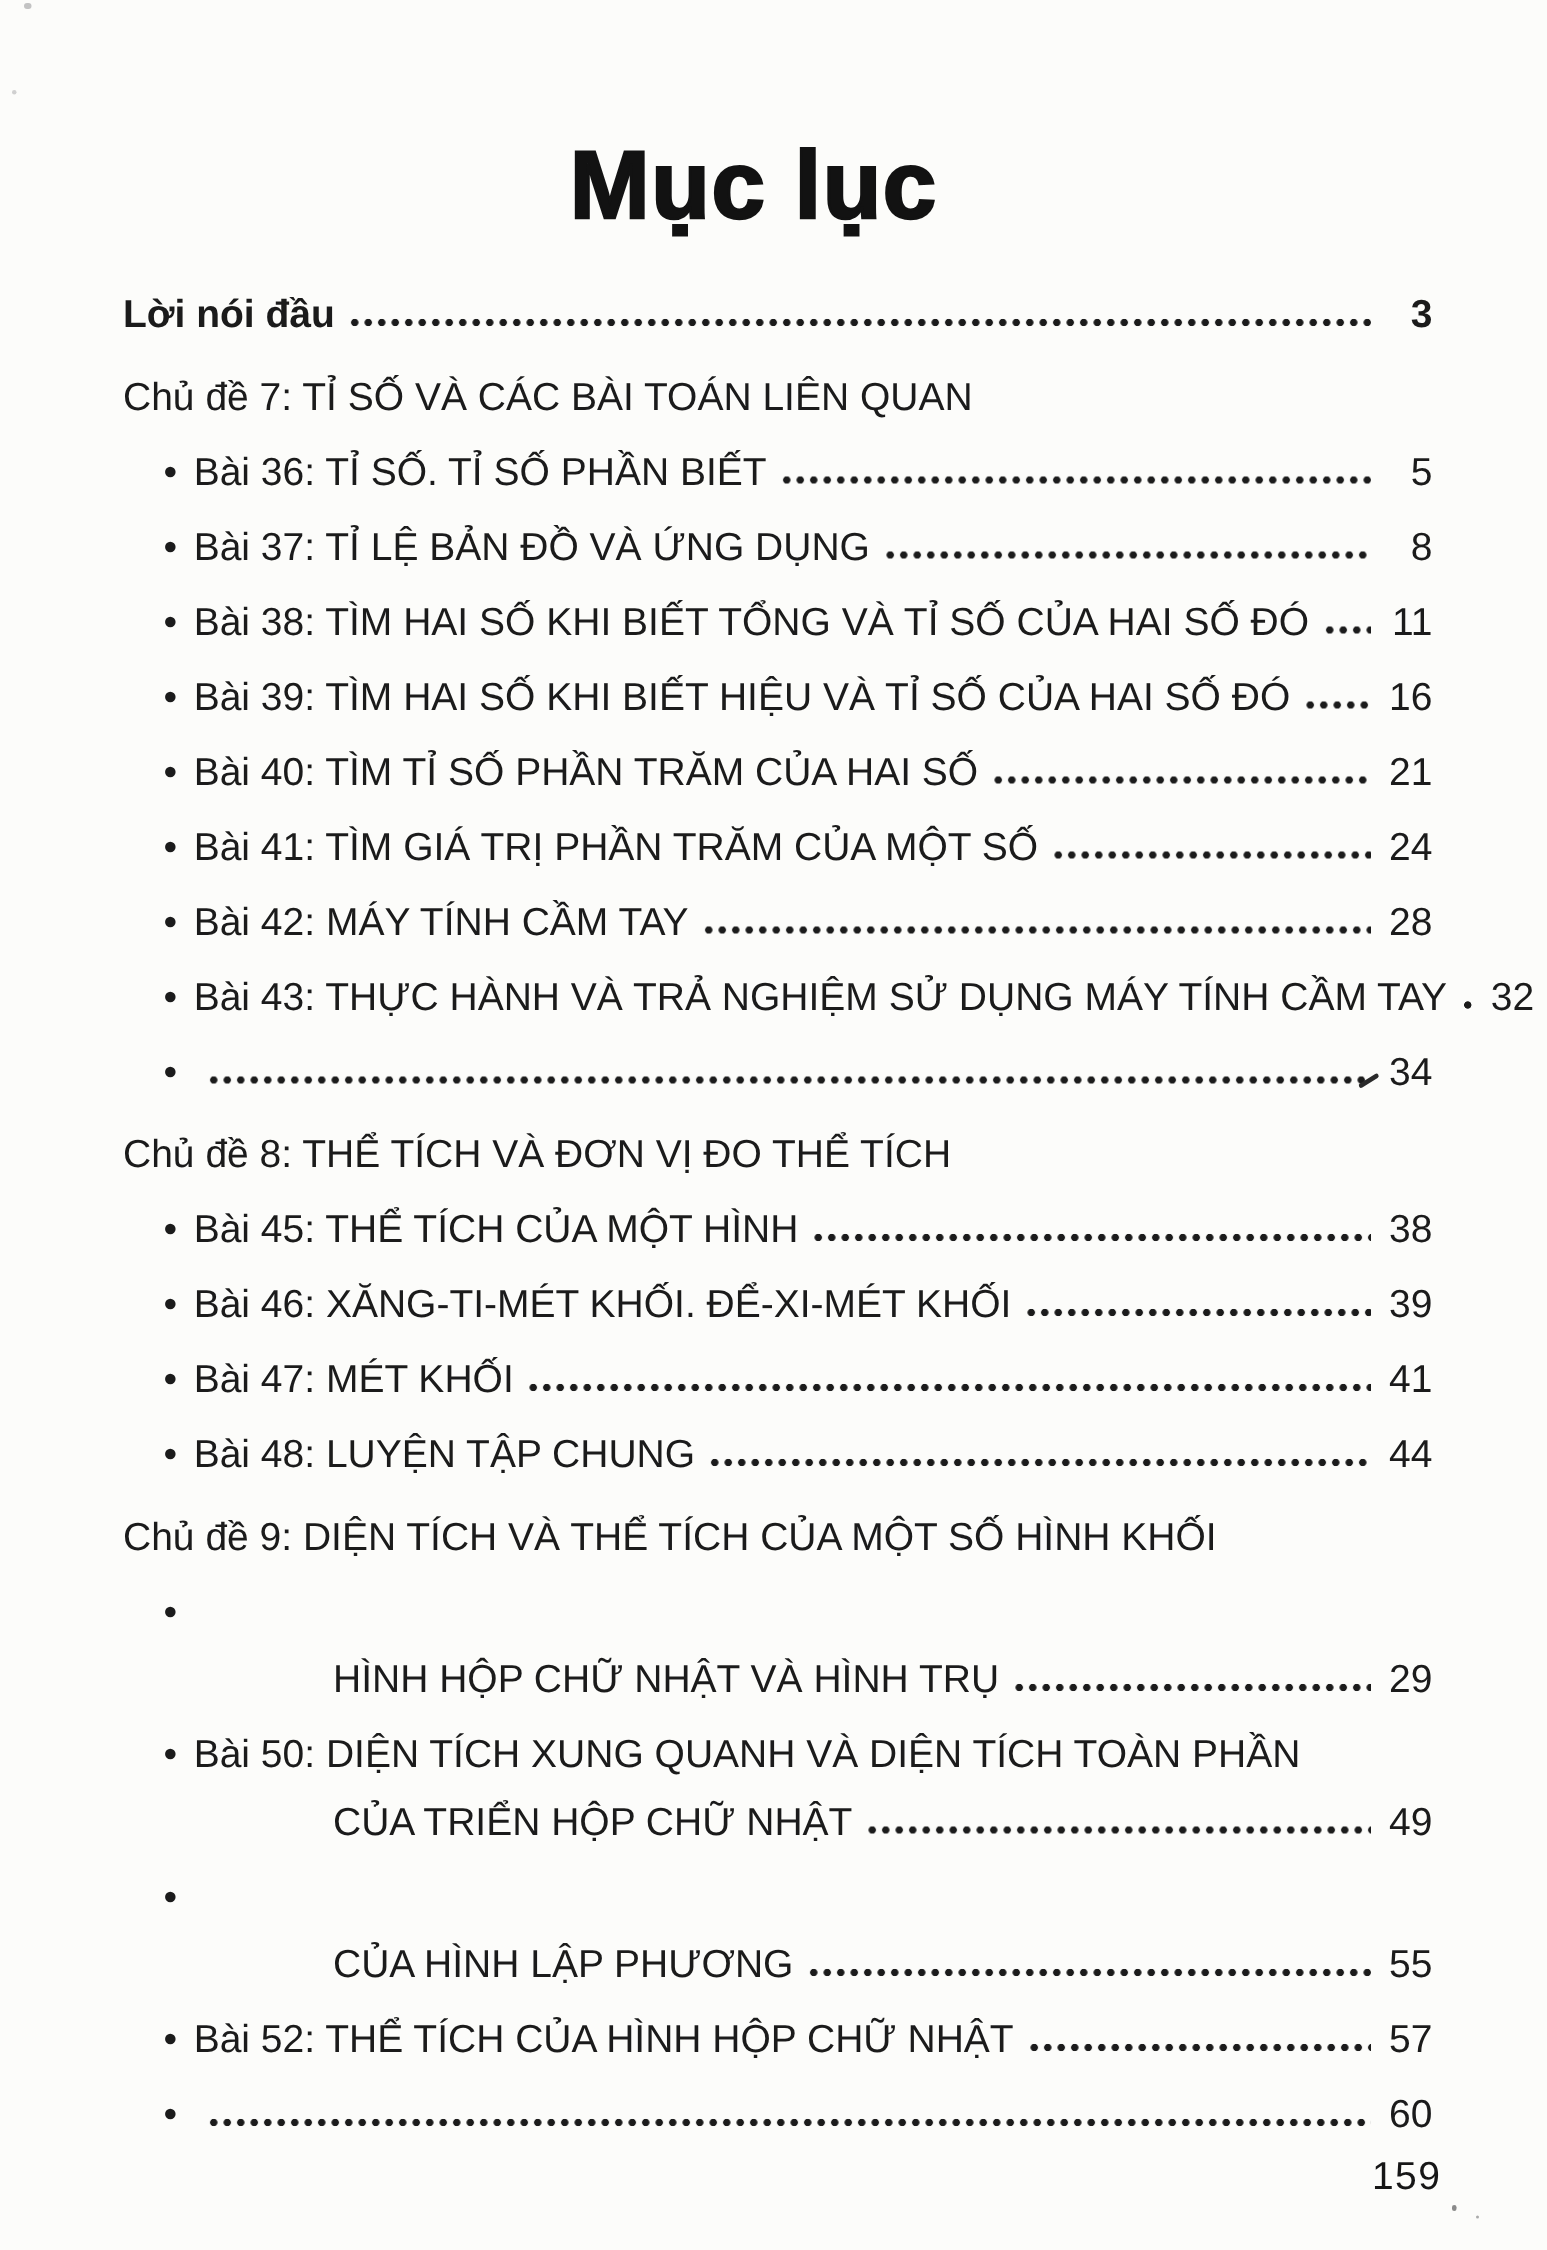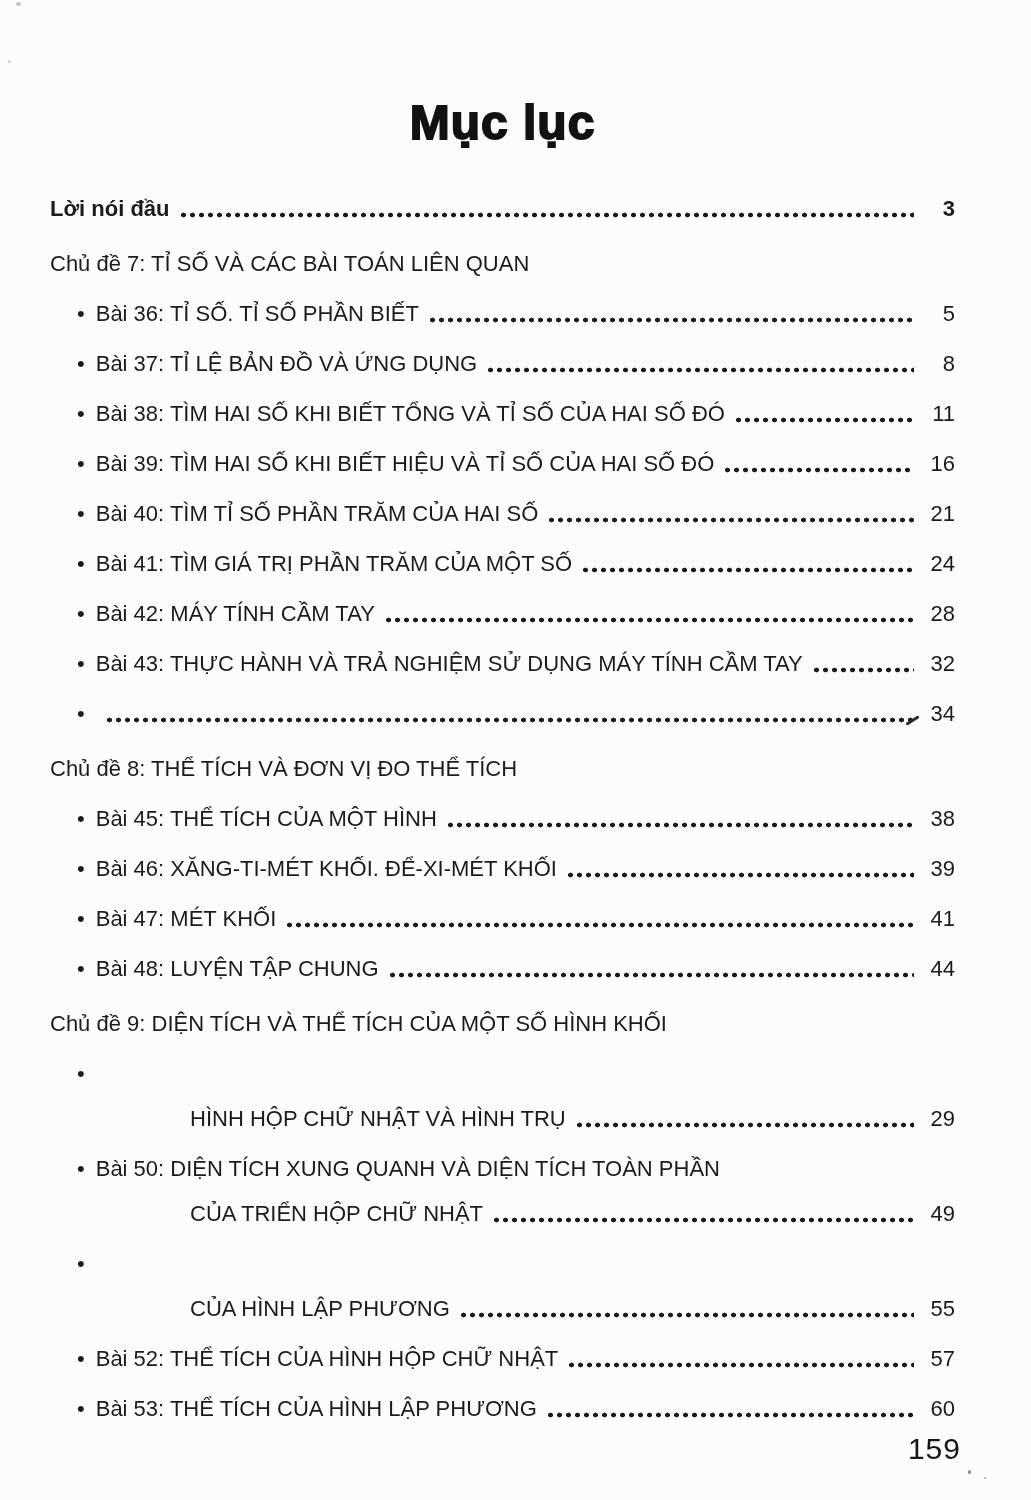--- a/index.html
+++ b/index.html
@@ -9,35 +9,36 @@
     box-sizing:border-box;
     padding:86px 76px 0 50px;
     background:#fcfcfa;
     color:#1b1b1b;
     font-family:"Liberation Sans","DejaVu Sans",sans-serif;
     overflow:hidden;
   }
   .title{
     margin:0;
     text-align:center;
-    font-size:48px;
+    font-size:64px;
     line-height:74px;
     font-weight:bold;
     letter-spacing:1px;
     color:#121212;
     -webkit-text-stroke:1.8px #121212;
   }
   .toc{display:block;}
   .row{
     display:flex;
     align-items:baseline;
-    font-size:22px;
+    font-size:26px;
     line-height:34px;
     margin-top:16px;
     white-space:nowrap;
+    margin-left:32px;
   }
   .row.front{margin-top:32px;font-weight:bold;}
   .row.chapter{margin-top:21px;font-weight:normal;}
   .row.lesson{padding-left:27px;}
   .row.cont{margin-top:11px;padding-left:140px;}
   .bullet{flex:none;margin-right:11px;}
   .entry-text{flex:none;}
   .dots{
     flex:1 1 12px;
     min-width:8px;
@@ -47,21 +48,21 @@
     background-image:radial-gradient(circle,#1b1b1b 2.2px,transparent 2.7px);
     background-size:9px 6px;
     background-repeat:repeat-x;
     background-position:left bottom;
   }
   .page-num{flex:none;min-width:34px;text-align:right;}
   .folio{
     position:absolute;
     right:70px;
     bottom:34px;
-    font-size:30px;
+    font-size:26px;
     letter-spacing:1px;
     color:#161616;
   }
   .artifact{position:absolute;border-radius:2px;}
   .a-tick{left:905px;top:719px;width:15px;height:3px;background:#2a2a2a;transform:rotate(-32deg);}
   .a-speck1{left:16px;top:2px;width:5px;height:4px;background:#c3c3c3;}
   .a-speck2{left:8px;top:60px;width:3px;height:3px;background:#d0d0d0;}
   .a-speck3{left:968px;top:1470px;width:3px;height:4px;background:#8a8a8a;}
   .a-speck4{left:984px;top:1477px;width:2px;height:2px;background:#aaaaaa;}
 </style>
@@ -189,21 +190,20 @@
         <span class="page-num">55</span>
       </div>
       <div class="row lesson">
         <span class="bullet">•</span>
         <span class="entry-text">Bài 52: THỂ TÍCH CỦA HÌNH HỘP CHỮ NHẬT</span>
         <span class="dots"></span>
         <span class="page-num">57</span>
       </div>
       <div class="row lesson">
         <span class="bullet">•</span>
-        <span class="entry-text">Bài 53: THỂ TÍCH CỦA HÌNH LẬP PHƯƠNG</span>
         <span class="dots"></span>
         <span class="page-num">60</span>
       </div>
     </div>
 
   <div class="folio">159</div>
 
   <div class="artifact a-tick"></div>
   <div class="artifact a-speck1"></div>
   <div class="artifact a-speck2"></div>

